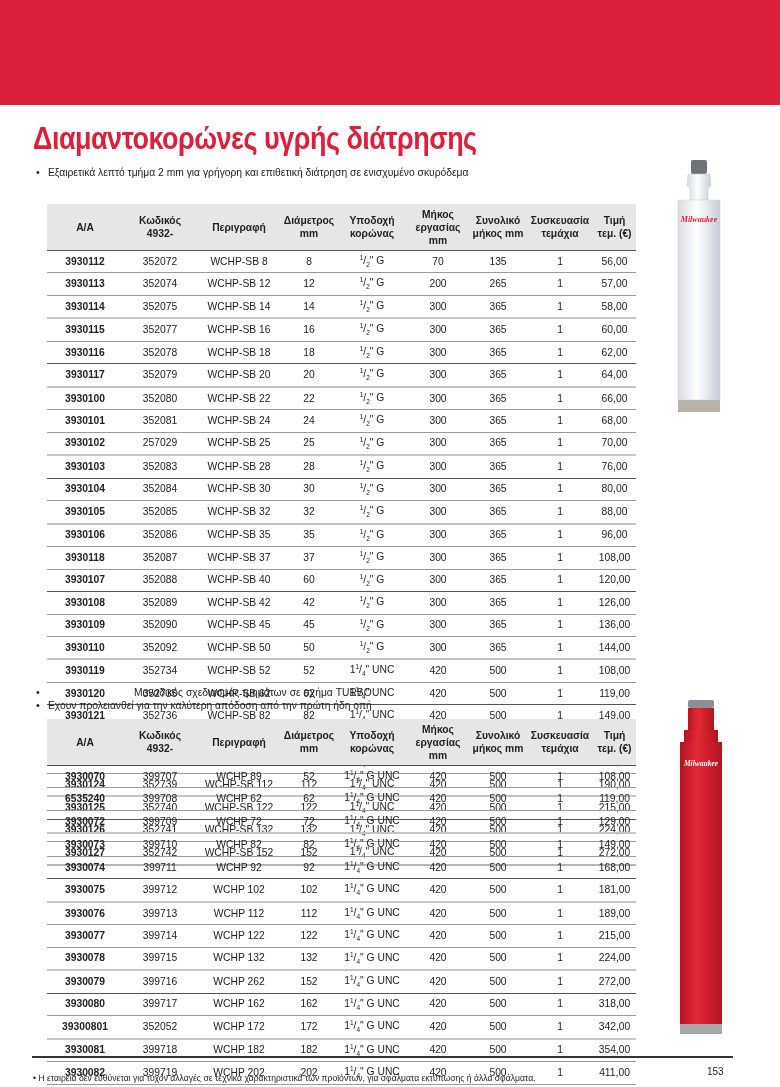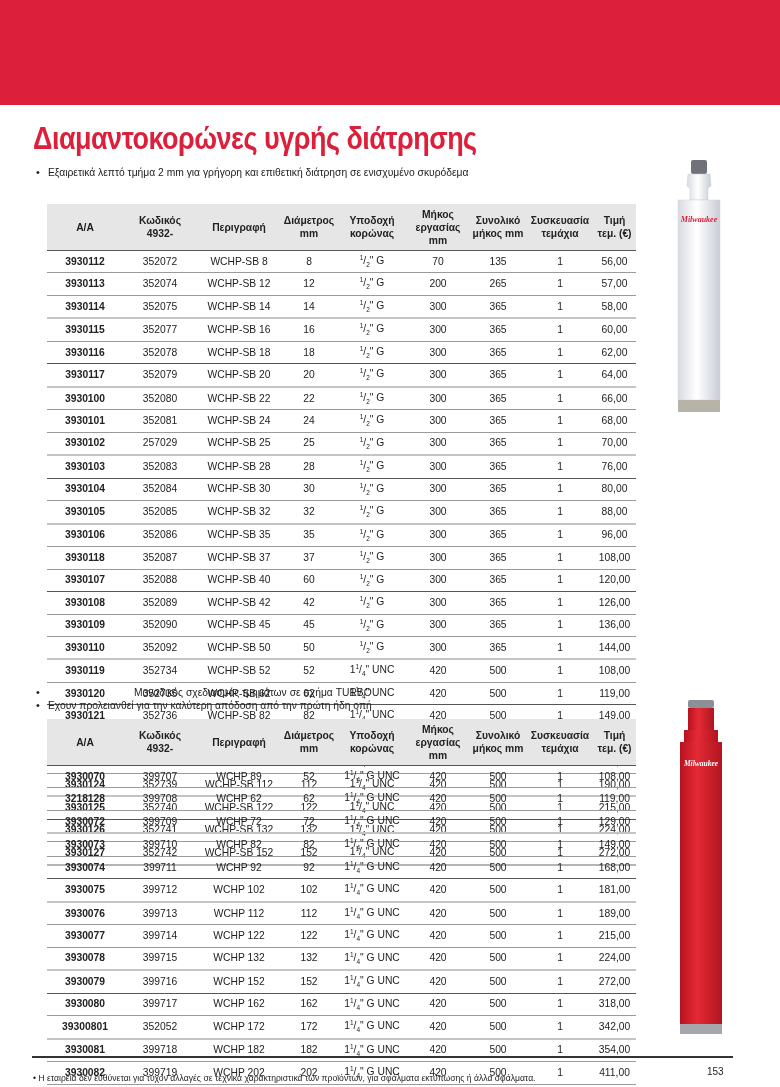--- a/index.html
+++ b/index.html
@@ -444,21 +444,21 @@
         <td>399707</td>
         <td>WCHP 89</td>
         <td>52</td>
         <td>1<sup class="frac">1</sup>/<sub class="frac" style="font-size:6.5px">4</sub>" G UNC</td>
         <td>420</td>
         <td>500</td>
         <td>1</td>
         <td class="price">108,00</td>
       </tr>
       <tr>
-        <td class="aa">3218128</td>
+        <td class="aa">6535240</td>
         <td>399708</td>
         <td>WCHP 62</td>
         <td>62</td>
         <td>1<sup class="frac">1</sup>/<sub class="frac" style="font-size:6.5px">4</sub>" G UNC</td>
         <td>420</td>
         <td>500</td>
         <td>1</td>
         <td class="price">119,00</td>
       </tr>
       <tr class="light">
@@ -534,21 +534,21 @@
         <td>132</td>
         <td>1<sup class="frac">1</sup>/<sub class="frac" style="font-size:6.5px">4</sub>" G UNC</td>
         <td>420</td>
         <td>500</td>
         <td>1</td>
         <td class="price">224,00</td>
       </tr>
       <tr class="dark">
         <td class="aa">3930079</td>
         <td>399716</td>
-        <td>WCHP 152</td>
+        <td>WCHP 262</td>
         <td>152</td>
         <td>1<sup class="frac">1</sup>/<sub class="frac" style="font-size:6.5px">4</sub>" G UNC</td>
         <td>420</td>
         <td>500</td>
         <td>1</td>
         <td class="price">272,00</td>
       </tr>
       <tr>
         <td class="aa">3930080</td>
         <td>399717</td>

